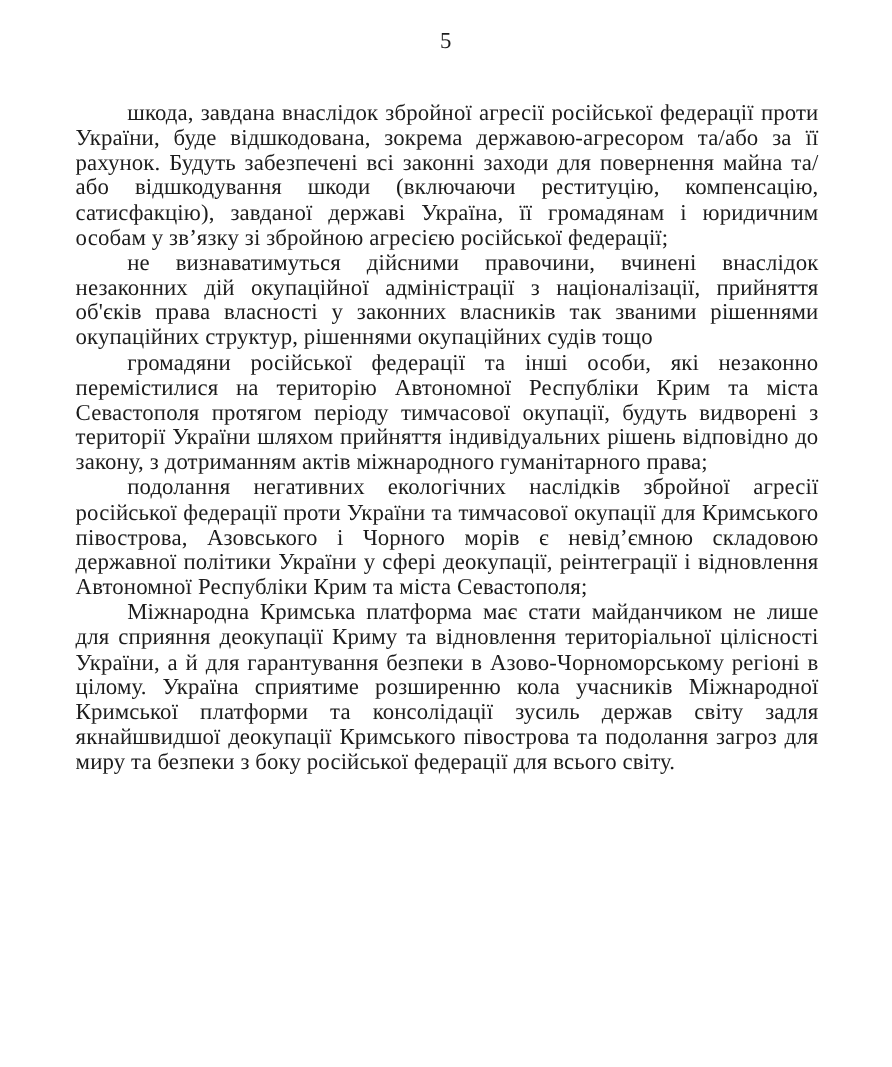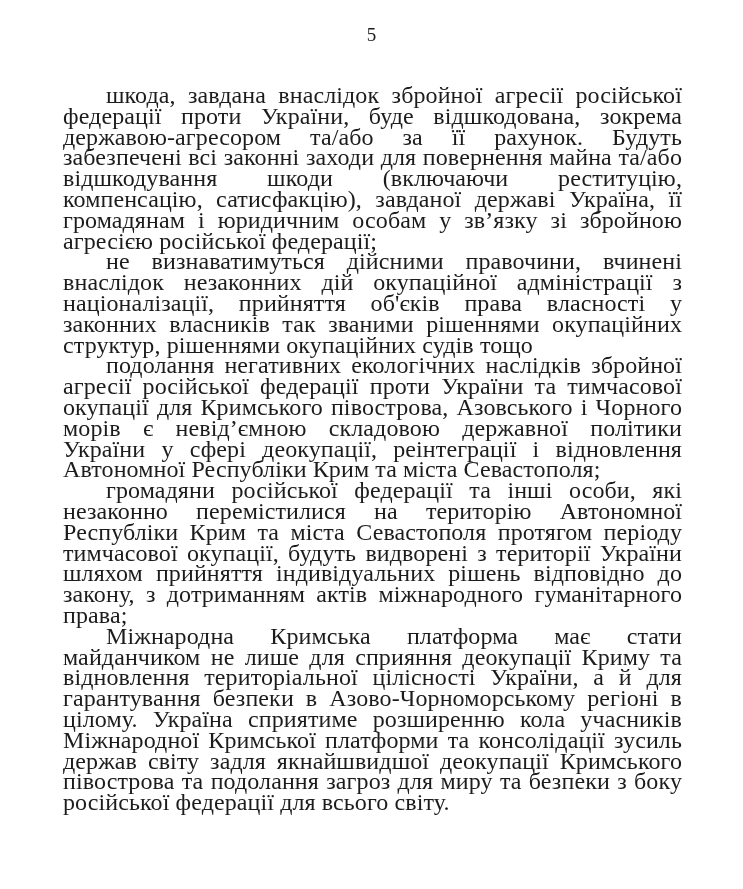--- a/index.html
+++ b/index.html
@@ -24,37 +24,37 @@
   }
   .page-number {
     text-align: center;
     font-size: 19px;
     line-height: 21px;
     color: #1c1c1c;
   }
   .content {
     margin: 40px 61px 0 63px;
     width: 619px;
-    font-size: 24px;
+    font-size: 19px;
     line-height: 20.8px;
     text-align: justify;
     letter-spacing: 0.1px;
   }
   .para {
     margin: 0;
     padding: 0;
     text-indent: 43px;
   }
 </style>
 </head>
 <body>
 
 <div class="page">
   <div class="page-number">5</div>
 
   <div class="content">
     <p class="para">шкода, завдана внаслідок збройної агресії російської федерації проти України, буде відшкодована, зокрема державою-агресором та/або за її рахунок. Будуть забезпечені всі законні заходи для повернення майна та/або відшкодування шкоди (включаючи реституцію, компенсацію, сатисфакцію), завданої державі Україна, її громадянам і юридичним особам у зв’язку зі збройною агресією російської федерації;</p>
     <p class="para">не визнаватимуться дійсними правочини, вчинені внаслідок незаконних дій окупаційної адміністрації з націоналізації, прийняття об'єків права власності у законних власників так званими рішеннями окупаційних структур, рішеннями окупаційних судів тощо</p>
+    <p class="para">громадяни російської федерації та інші особи, які незаконно перемістилися на територію Автономної Республіки Крим та міста Севастополя протягом періоду тимчасової окупації, будуть видворені з території України шляхом прийняття індивідуальних рішень відповідно до закону, з дотриманням актів міжнародного гуманітарного права;</p>
     <p class="para">подолання негативних екологічних наслідків збройної агресії російської федерації проти України та тимчасової окупації для Кримського півострова, Азовського і Чорного морів є невід’ємною складовою державної політики України у сфері деокупації, реінтеграції і відновлення Автономної Республіки Крим та міста Севастополя;</p>
-    <p class="para">громадяни російської федерації та інші особи, які незаконно перемістилися на територію Автономної Республіки Крим та міста Севастополя протягом періоду тимчасової окупації, будуть видворені з території України шляхом прийняття індивідуальних рішень відповідно до закону, з дотриманням актів міжнародного гуманітарного права;</p>
     <p class="para">Міжнародна Кримська платформа має стати майданчиком не лише для сприяння деокупації Криму та відновлення територіальної цілісності України, а й для гарантування безпеки в Азово-Чорноморському регіоні в цілому. Україна сприятиме розширенню кола учасників Міжнародної Кримської платформи та консолідації зусиль держав світу задля якнайшвидшої деокупації Кримського півострова та подолання загроз для миру та безпеки з боку російської федерації для всього світу.</p>
   </div>
 </div>
 
 </body></html>

